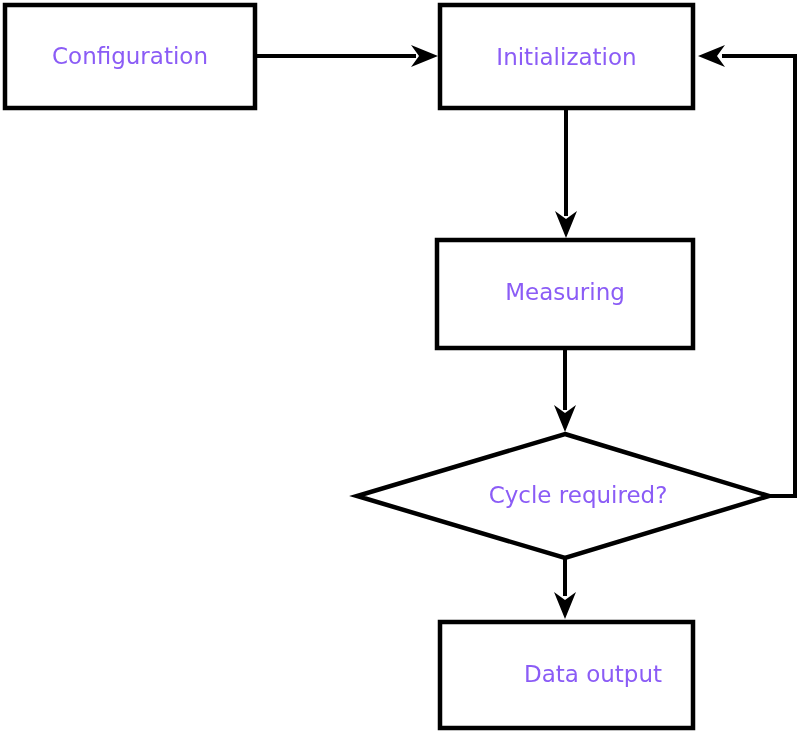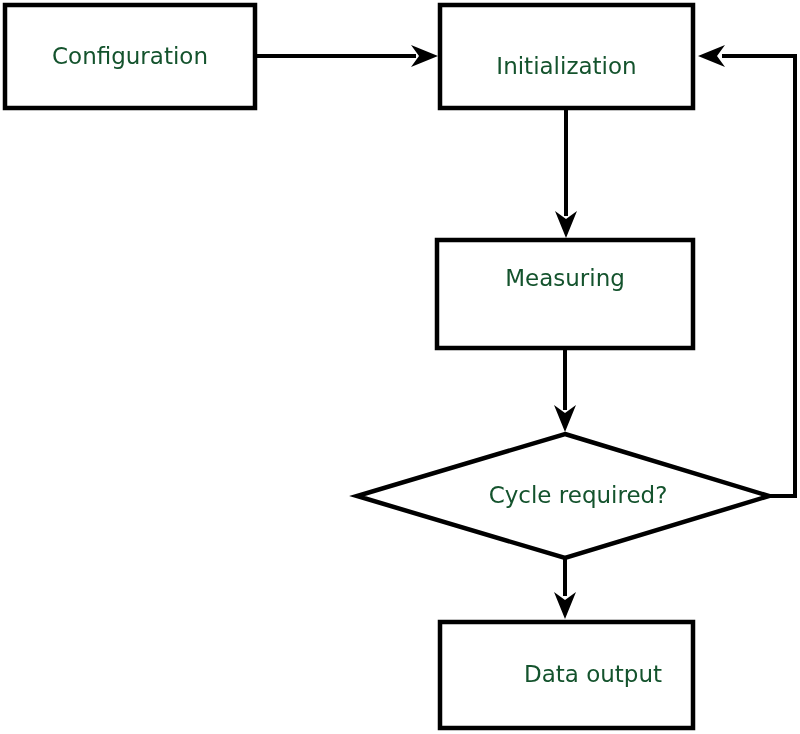--- a/index.html
+++ b/index.html
@@ -20,28 +20,28 @@
     left: 0;
     top: 0;
   }
   .node-label {
     position: absolute;
     display: flex;
     align-items: center;
     justify-content: center;
     text-align: center;
     font-size: 23px;
-    color: #14532d;
+    color: #8b5cf6;
     line-height: 1.2;
     white-space: nowrap;
     pointer-events: none;
   }
   .lbl-configuration { left: 3px;   top: 3px;   width: 254px; height: 107px; }
-  .lbl-initialization{ left: 438px; top: 13px;   width: 257px; height: 107px; }
-  .lbl-measuring     { left: 435px; top: 223px; width: 260px; height: 112px; }
+  .lbl-initialization{ left: 438px; top: 4px;   width: 257px; height: 107px; }
+  .lbl-measuring     { left: 435px; top: 237px; width: 260px; height: 112px; }
   .lbl-cycle         { left: 372px; top: 434px; width: 412px; height: 124px; }
   .lbl-data-output   { left: 438px; top: 620px; width: 310px; height: 110px; }
 </style>
 </head>
 <body>
 
 <div class="canvas">
 
   <svg width="800" height="734" viewBox="0 0 800 734">
     <g fill="none" stroke="#000000" stroke-width="4.5">

